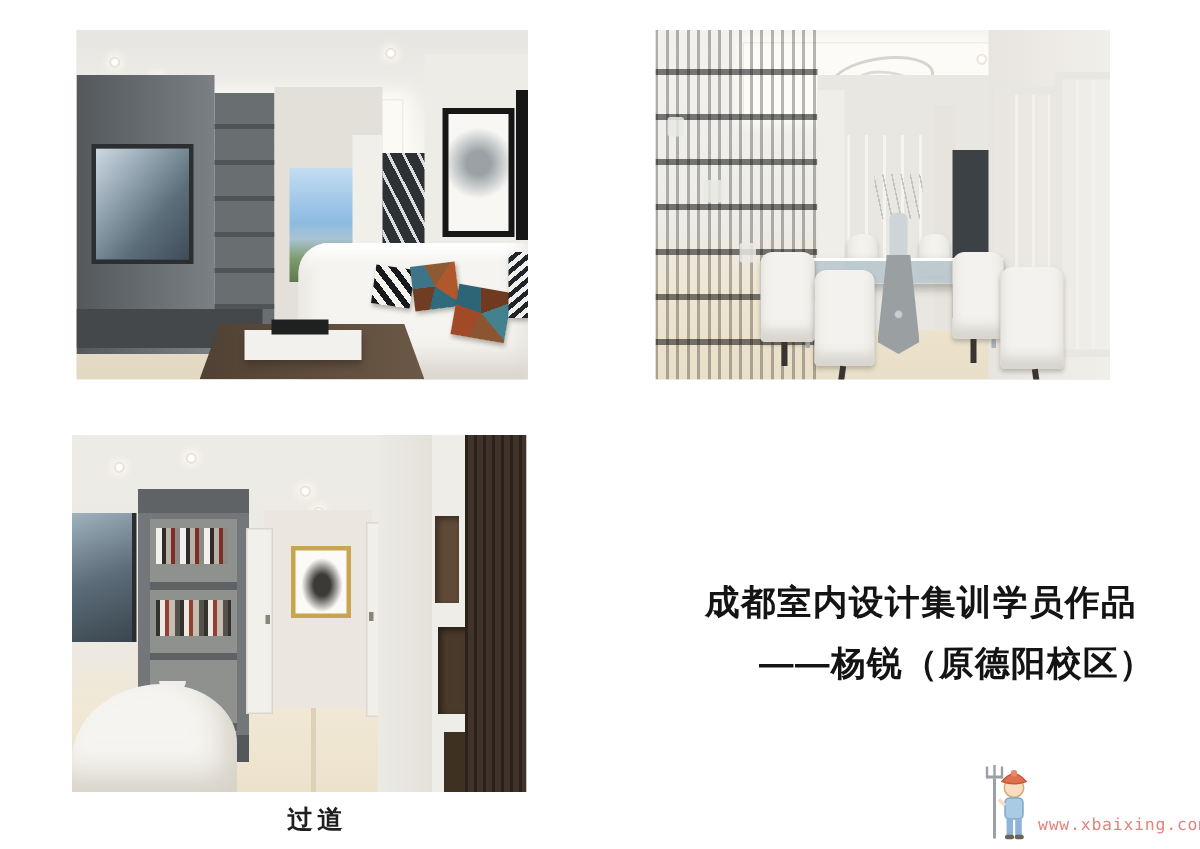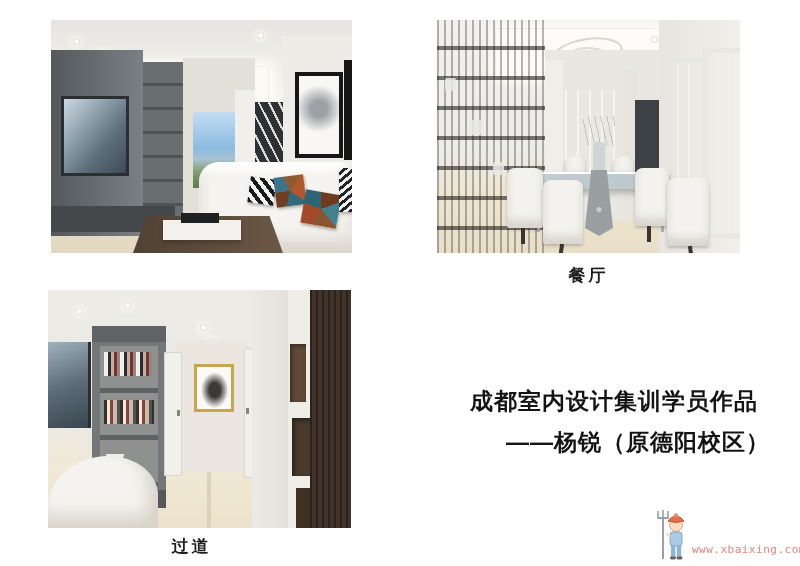--- a/index.html
+++ b/index.html
@@ -7,21 +7,21 @@
           font-family:"Liberation Sans","DejaVu Sans",sans-serif;}
   .abs{position:absolute;}
   
   .photo{position:absolute;overflow:hidden;background:#eceae6;}
   .fig1{left:51px;top:20px;width:301px;height:233px;}
   .fig2{left:437px;top:20px;width:303px;height:233px;}
   .fig3{left:48px;top:290px;width:303px;height:238px;}
   .figlabel{position:absolute;text-align:center;font-size:17px;font-weight:600;color:#1f1f1f;letter-spacing:3px;}
   .lbl1{left:51px;top:264px;width:301px;}
   .lbl2{left:437px;top:264px;width:303px;}
-  .lbl3{left:40px;top:535px;width:303px;}
+  .lbl3{left:60px;top:535px;width:303px;}
   
   .cap{position:absolute;font-weight:700;color:#141414;white-space:nowrap;}
   .cap1{left:470px;top:386px;font-size:23px;letter-spacing:1px;}
   .cap2{left:506px;top:427px;font-size:23px;letter-spacing:1px;}
   
   .wm{position:absolute;left:656px;top:506px;width:142px;height:58px;}
   .wm-brand{position:absolute;left:36px;top:0;font-size:30px;font-weight:700;letter-spacing:3px;
             font-family:"DejaVu Sans",sans-serif;line-height:1.1;}
   .wm-c0{color:#7cb342;} .wm-c1{color:#f0a532;} .wm-c2{color:#a2c765;}
   .wm-url{position:absolute;left:36px;top:37px;font-size:11px;letter-spacing:.5px;color:#e5837d;
@@ -222,21 +222,20 @@
     <div class="abs dn-runner"></div>
     <div class="chair dn-c1"></div>
     <div class="chair dn-c2"></div>
     <div class="chair dn-c3"></div>
     <div class="chair dn-c4"></div>
     <div class="chair-leg dn-cl1"></div>
     <div class="chair-leg dn-cl2"></div>
     <div class="chair-leg dn-cl3"></div>
     <div class="chair-leg dn-cl4"></div>
   </div>
-  <div class="figlabel lbl2">餐厅</div>
 
   <div class="photo fig3">
     <div class="abs hw-base"></div>
     <div class="spot" style="left:28px;top:18px"></div>
     <div class="spot" style="left:76px;top:12px"></div>
     <div class="spot" style="left:152px;top:34px"></div>
     <div class="spot" style="left:161px;top:48px"></div>
     <div class="spot" style="left:168px;top:60px"></div>
     <div class="abs hw-tv"></div>
     <div class="abs hw-shelf"></div>

